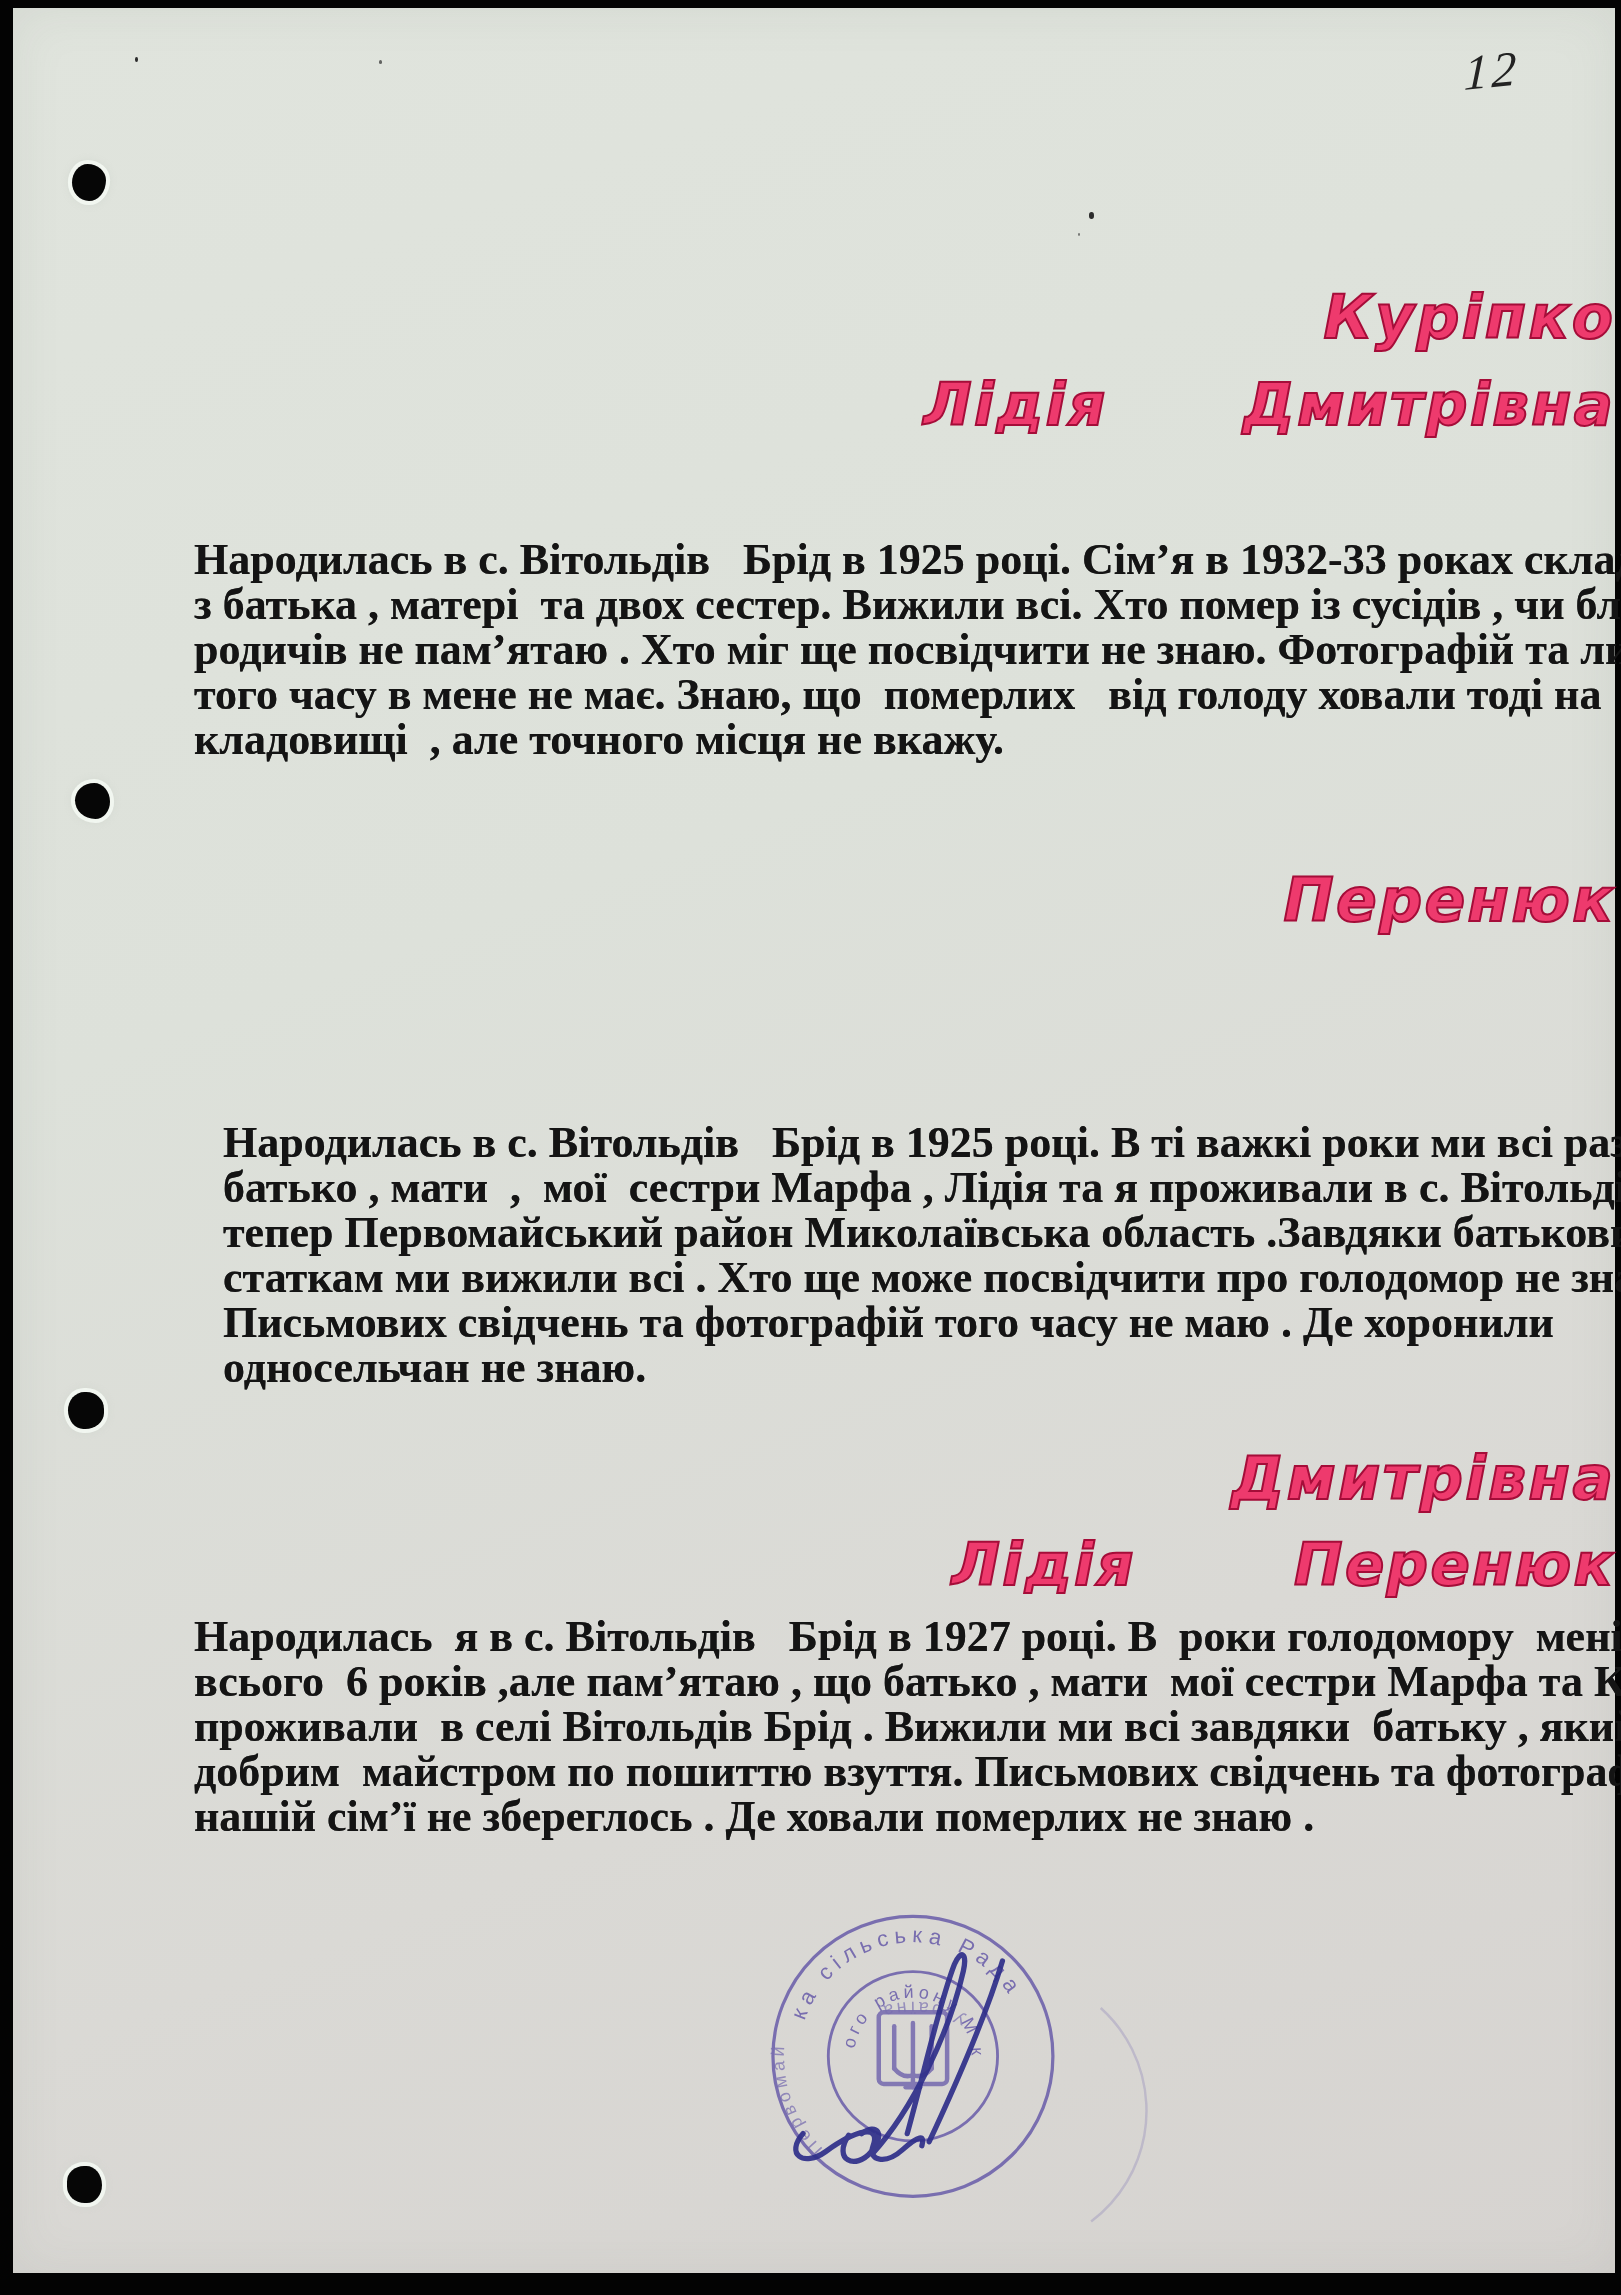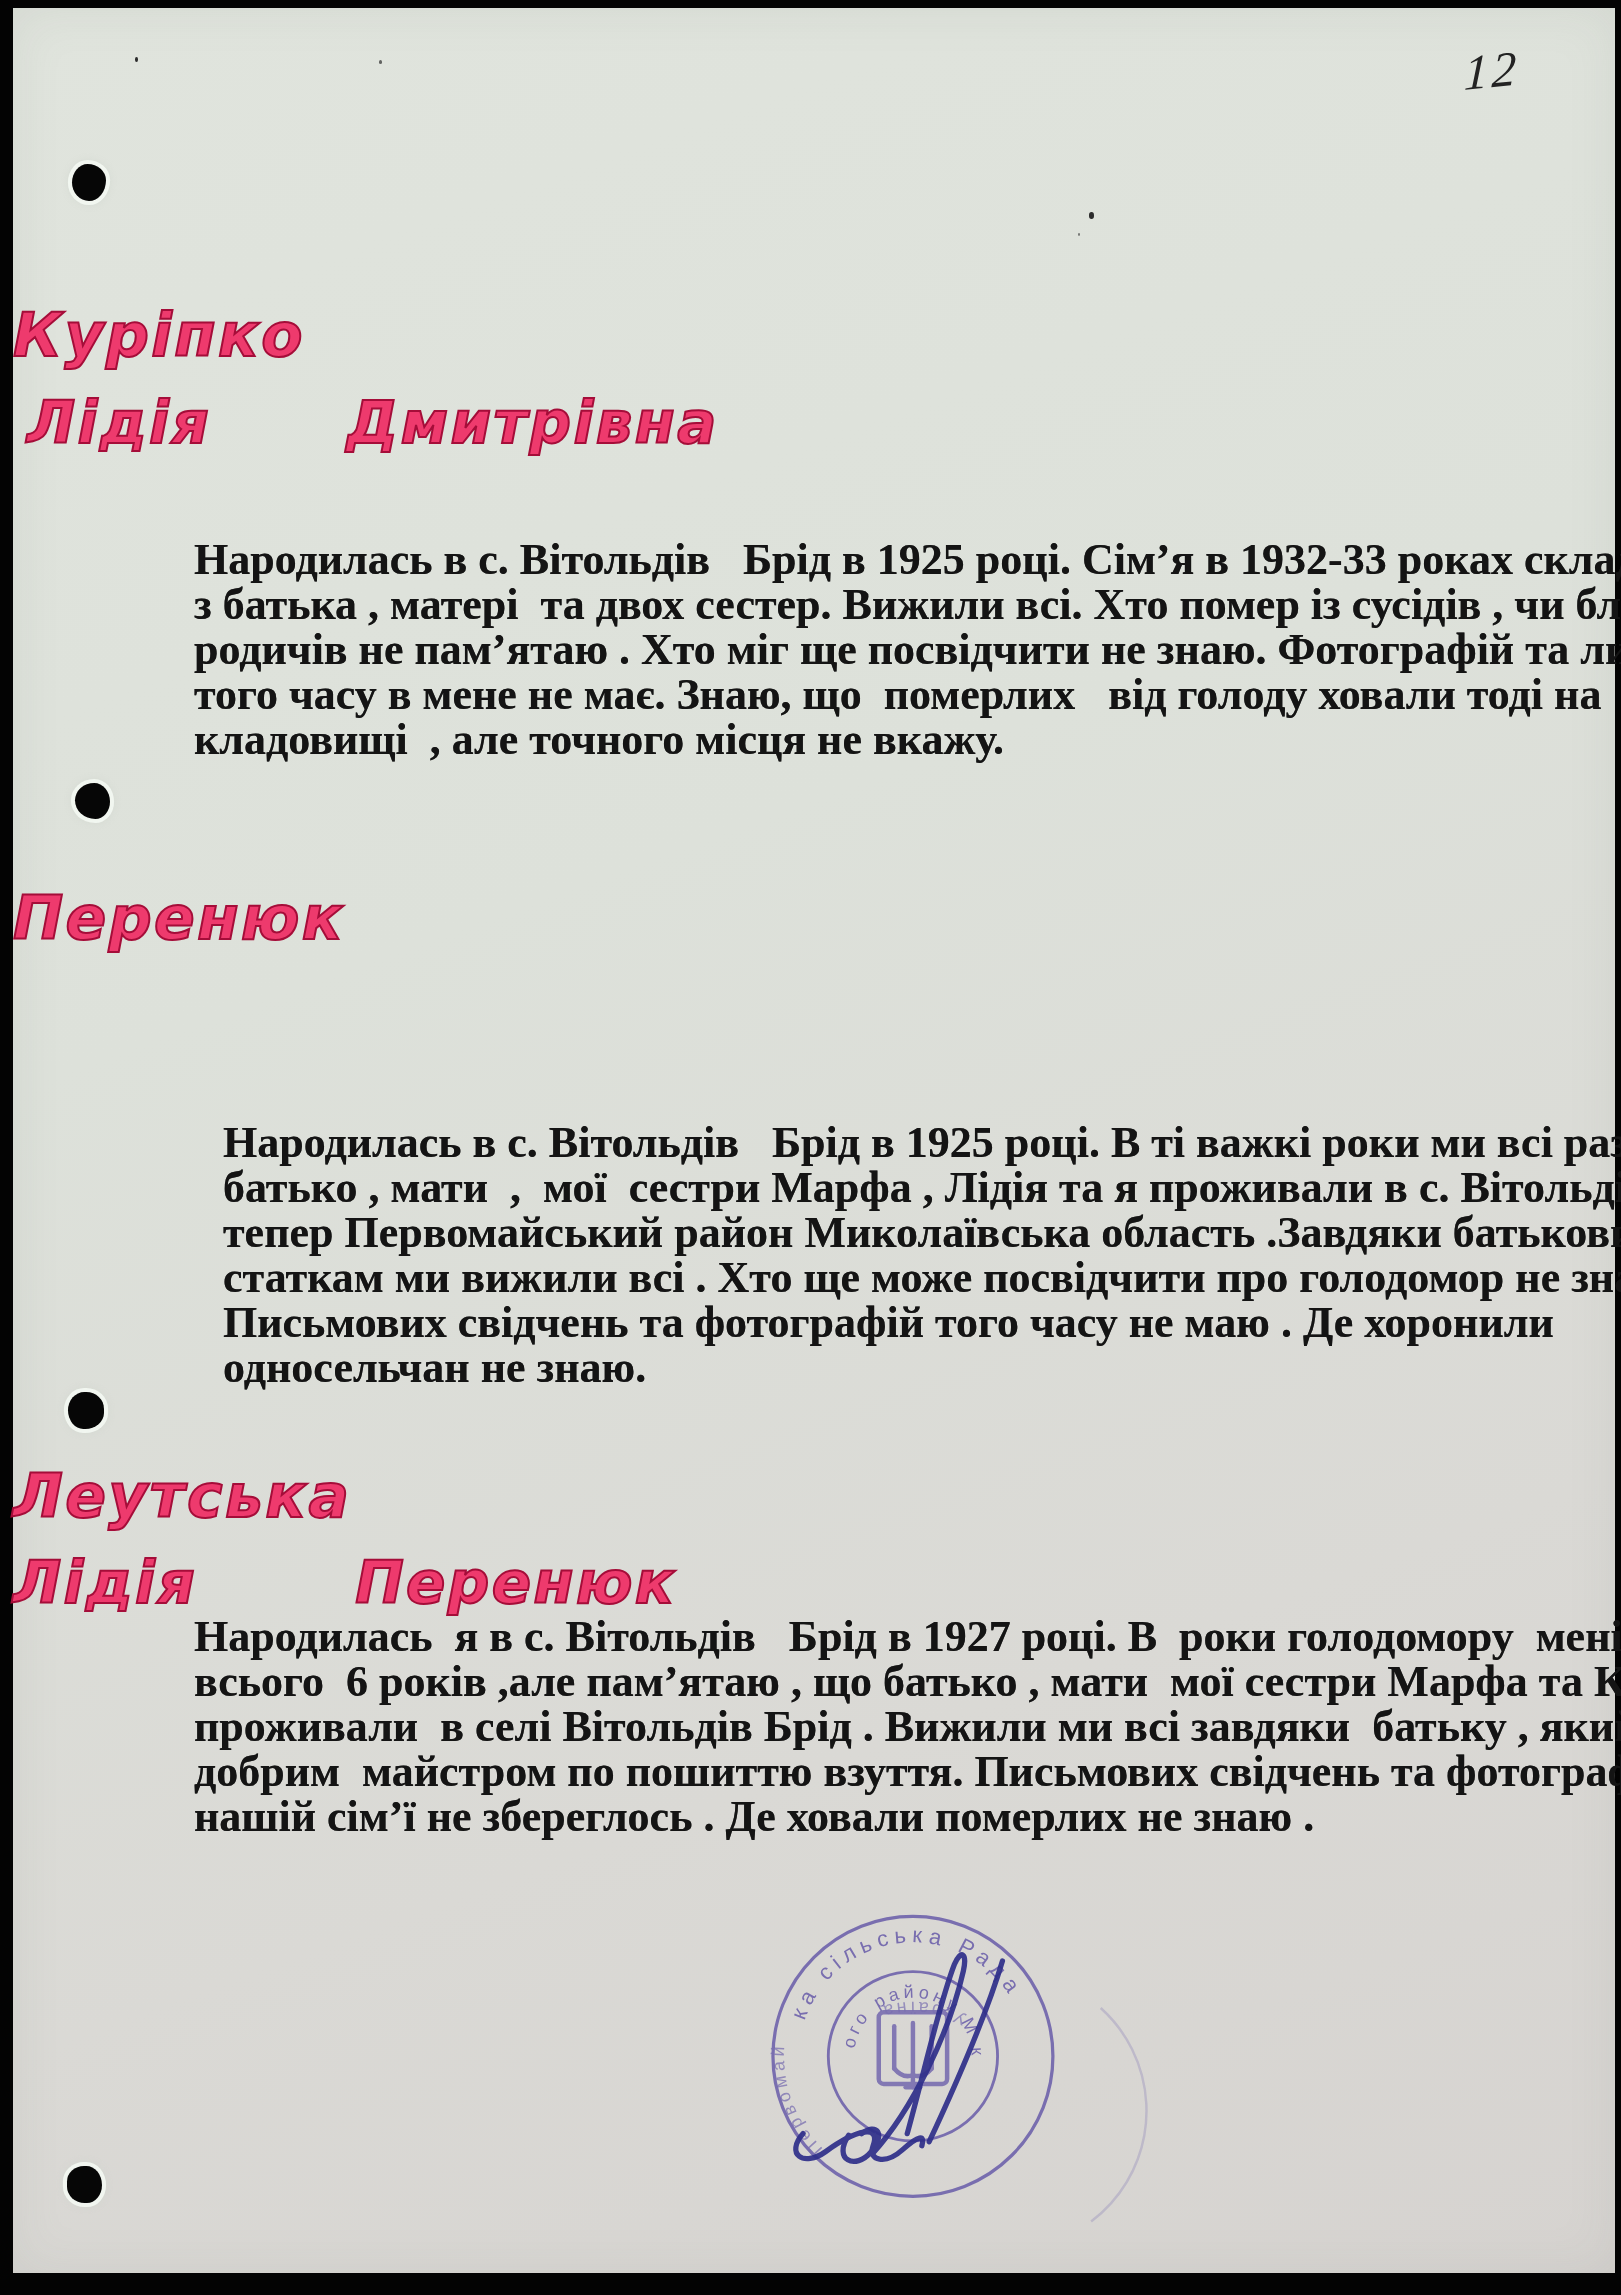--- a/index.html
+++ b/index.html
@@ -5,24 +5,24 @@
   html,body{margin:0;padding:0;background:#000;}
   .scan{position:relative;width:1621px;height:2295px;background:#030303;overflow:hidden;
         font-family:"Liberation Serif",serif;}
   .paper{position:absolute;left:13px;top:8.1px;right:5.7px;bottom:22px;
          background:linear-gradient(160deg,#e0e4dd 0%,#dde1da 38%,#dad9d5 72%,#d6d3d0 100%);
          box-shadow:inset 0 0 49px rgba(120,130,120,.12);}
   .abs{position:absolute;}
   .page-number{top:34px;right:96px;font-family:"Liberation Serif",serif;font-style:italic;
                font-size:49px;color:#232323;transform:rotate(-6deg) skewX(-8deg);
                letter-spacing:3.3px;}
-  .headline{left:0;right:0;text-align:left;font-family:"DejaVu Sans","Liberation Sans",sans-serif;
+  .headline{left:0;right:0;text-align:right;font-family:"DejaVu Sans","Liberation Sans",sans-serif;
             font-weight:bold;font-style:italic;white-space:pre;
             color:#ee3a6d;-webkit-text-stroke:2px #a50d39;
-            text-shadow:0 0 0.8px rgba(165,13,57,.65);letter-spacing:2.4px;margin-top:18px;}
+            text-shadow:0 0 0.8px rgba(165,13,57,.65);letter-spacing:2.4px;}
   .surname{font-size:60px;}
   .given{font-size:58px;}
   .testimony{left:181px;width:1376px;margin:0;white-space:pre;
              font-family:"Liberation Serif",serif;font-weight:700;
              font-size:44px;line-height:45px;color:#141414;
              text-shadow:0 0 0.5px rgba(20,20,20,.7);}
   .hole{position:absolute;background:#060606;filter:blur(0.4px);
         box-shadow:0 0 0 4.1px rgba(246,250,244,.85), 0 0 4.9px 4.9px rgba(210,216,208,.5);}
   .speck{position:absolute;background:#2c2c2c;border-radius:50%;}
   .stamp-wrap{left:668px;top:1857px;width:472px;height:407px;}
@@ -49,21 +49,21 @@
 кладовищі  , але точного місця не вкажу.</p>
 
     <div class="abs headline surname" style="top:857px;">Перенюк</div>
     <p class="abs testimony" style="top:1112px;margin-left:29px;">Народилась в с. Вітольдів   Брід в 1925 році. В ті важкі роки ми всі разом :
 батько , мати  ,  мої  сестри Марфа , Лідія та я проживали в с. Вітольдів Брід
 тепер Первомайський район Миколаївська область .Завдяки батьковим
 статкам ми вижили всі . Хто ще може посвідчити про голодомор не знаю .
 Письмових свідчень та фотографій того часу не маю . Де хоронили
 односельчан не знаю.</p>
 
-    <div class="abs headline surname" style="top:1435px;">Леутська</div>
+    <div class="abs headline surname" style="top:1435px;">Дмитрівна</div>
     <div class="abs headline given" style="top:1523px;">Лідія       Перенюк</div>
     <p class="abs testimony" style="top:1606px;">Народилась  я в с. Вітольдів   Брід в 1927 році. В  роки голодомору  мені було
 всього  6 років ,але пам’ятаю , що батько , мати  мої сестри Марфа та Клавдія
 проживали  в селі Вітольдів Брід . Вижили ми всі завдяки  батьку , який  був
 добрим  майстром по пошиттю взуття. Письмових свідчень та фотографій в
 нашій сім’ї не збереглось . Де ховали померлих не знаю .</p>
 
     <div class="abs stamp-wrap">
       <svg width="472" height="407" viewBox="0 0 580 500">
         <g class="stamp-ink" fill="none" stroke="#6c60ab">

